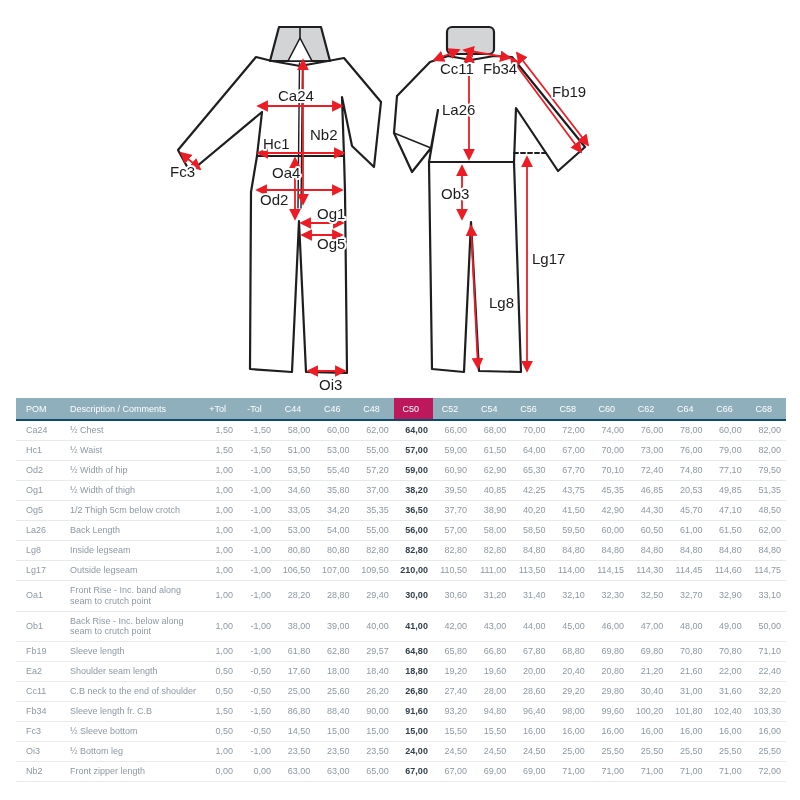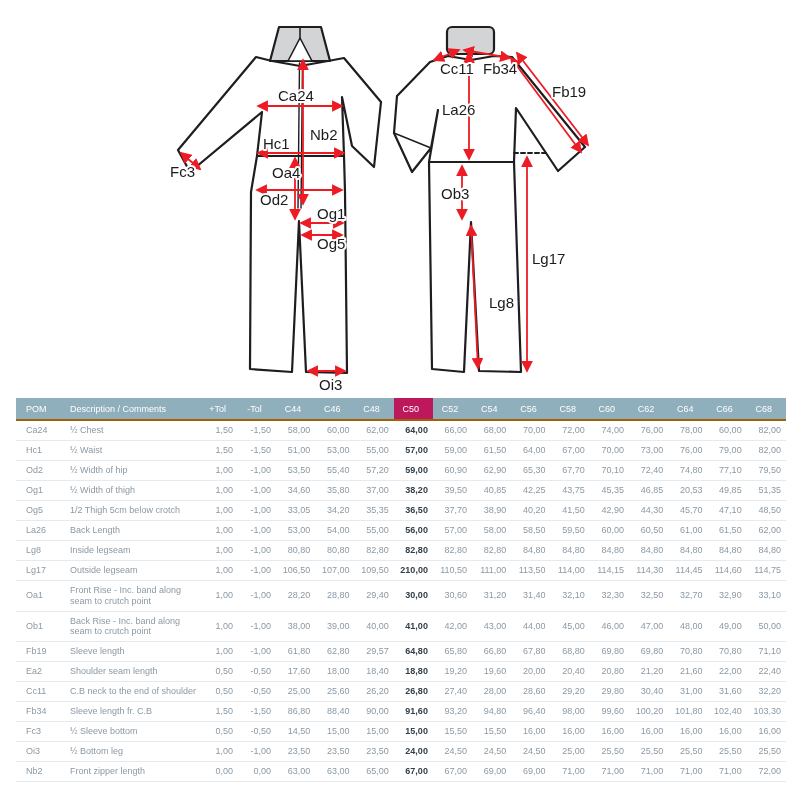--- a/index.html
+++ b/index.html
@@ -4,21 +4,21 @@
 <style>
   html,body{margin:0;padding:0;background:#fff;}
   .sheet{position:relative;width:800px;height:800px;background:#fff;overflow:hidden;
          font-family:"Liberation Sans",sans-serif;}
   svg.diagram{position:absolute;top:0;left:0;}
   svg.diagram text{font-family:"Liberation Sans",sans-serif;font-size:15px;fill:#1c1c1e;
          paint-order:stroke;stroke:#ffffff;stroke-width:4px;stroke-linejoin:round;}
   table.size-table{position:absolute;top:398px;left:16px;width:770px;
          border-collapse:collapse;table-layout:fixed;font-size:9px;}
   table.size-table th{background:#8fafbc;color:#ffffff;font-weight:400;height:21px;
-         padding:0 5px 0 0;text-align:center;border-bottom:2px solid #a16207;}
+         padding:0 5px 0 0;text-align:center;border-bottom:2px solid #0c4a6e;}
   table.size-table th.left{text-align:left;padding:0 0 0 10px;}
   table.size-table th.hl-head{background:#be185d;}
   table.size-table td{color:#8b99a4;text-align:right;padding:4px 5px 4px 0;
          border-bottom:1px solid #e7eaec;line-height:1.2;vertical-align:middle;height:11px;}
   table.size-table td.left{text-align:left;padding-left:10px;}
   table.size-table td.hl{color:#31404b;font-weight:700;}
 </style>
 </head>
 <body>
 
@@ -295,21 +295,21 @@
           <td>31,40</td>
           <td>32,10</td>
           <td>32,30</td>
           <td>32,50</td>
           <td>32,70</td>
           <td>32,90</td>
           <td>33,10</td>
         </tr>
         <tr>
           <td class="left">Ob1</td>
-          <td class="left">Back Rise - Inc. band along seam to crutch point</td>
+          <td class="left">Back Rise - Inc. below along seam to crutch point</td>
           <td>1,00</td>
           <td>-1,00</td>
           <td>38,00</td>
           <td>39,00</td>
           <td>40,00</td>
           <td class="hl">41,00</td>
           <td>42,00</td>
           <td>43,00</td>
           <td>44,00</td>
           <td>45,00</td>

